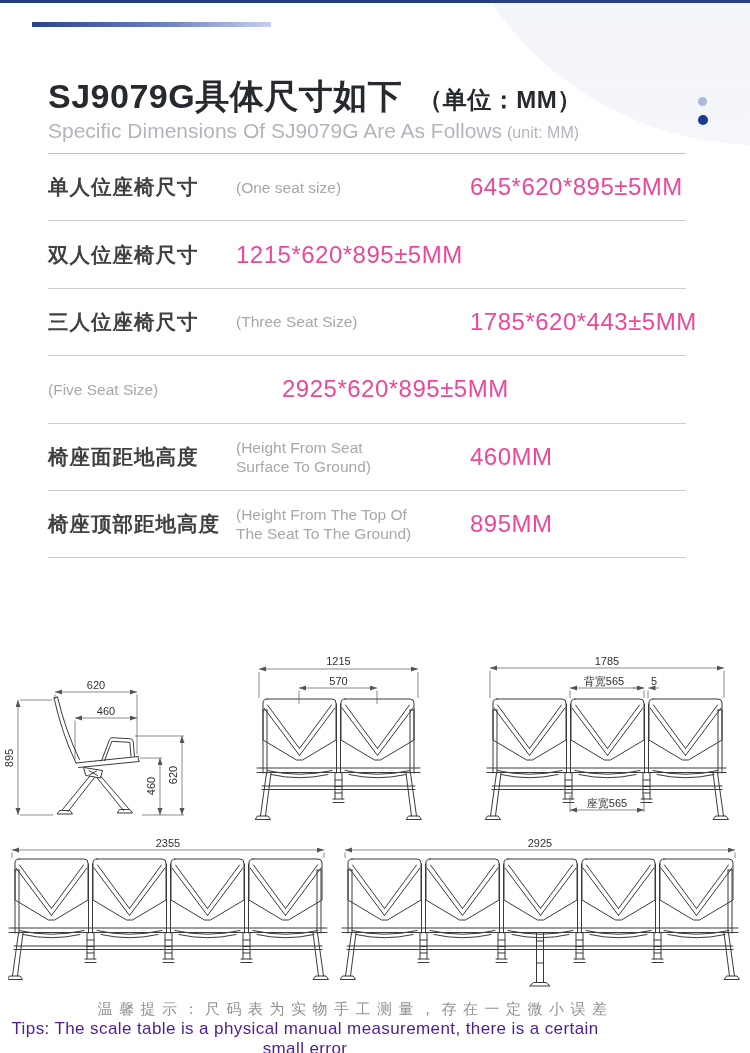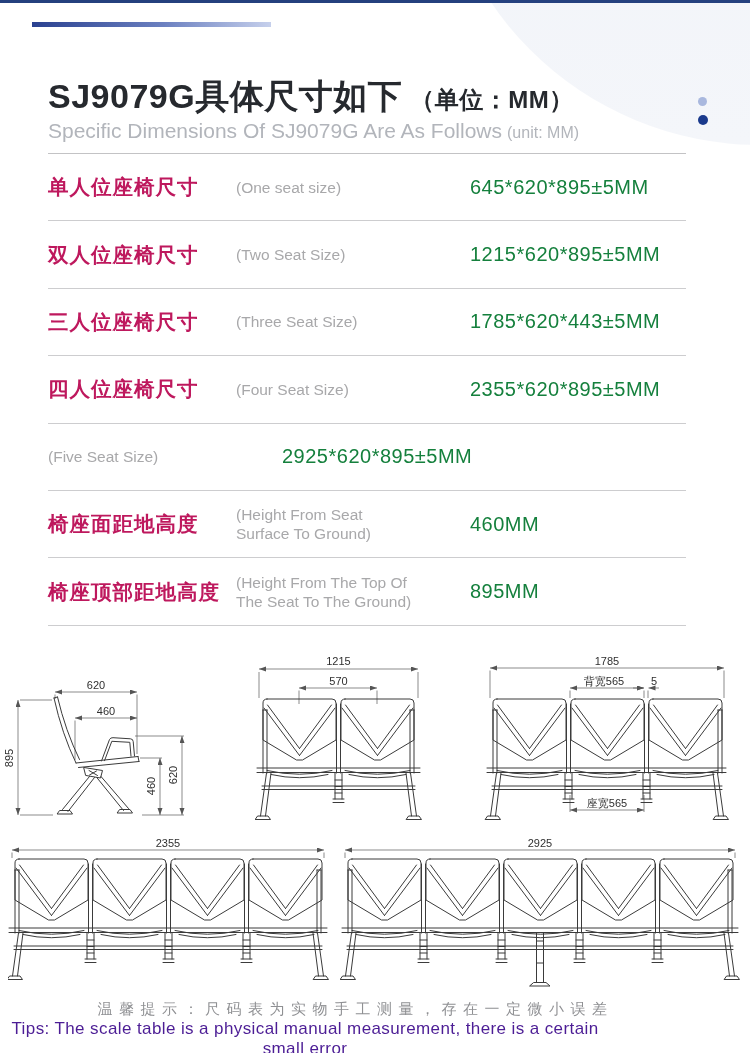--- a/index.html
+++ b/index.html
@@ -15,30 +15,30 @@
   .top-bar{position:absolute;top:0;left:0;width:750px;height:3px;background:#24407e;}
   .accent-line{position:absolute;top:22px;left:32px;width:239px;height:5px;
     background:linear-gradient(90deg,#2a4190 0%,#6b80c0 55%,#c6d0ec 100%);}
 
   .dot{position:absolute;border-radius:50%;}
   .dot-light{left:698px;top:97px;width:9px;height:9px;background:#a9b8de;}
   .dot-dark{left:698px;top:115px;width:10px;height:10px;background:#1a3a8c;}
 
   .header-title{position:absolute;left:48px;top:74px;font-size:34px;font-weight:bold;
     color:#26292e;letter-spacing:0.5px;white-space:nowrap;}
-  .header-title .unit{font-size:24px;margin-left:8px;}
+  .header-title .unit{font-size:24px;margin-left:16px;}
   .header-sub{position:absolute;left:48px;top:119px;font-size:21px;color:#b2b5bb;white-space:nowrap;}
   .header-sub .unit{font-size:16px;margin-left:5px;}
 
   .spec-table{position:absolute;left:48px;top:153px;width:638px;border-top:1px solid #c3c3c5;}
   .spec-row{height:66.4px;border-bottom:1px solid #cdcdcf;display:flex;align-items:center;}
-  .spec-row .cn{width:188px;font-size:20.5px;font-weight:bold;color:#be185d;letter-spacing:1px;flex:none;}
+  .spec-row .cn{width:188px;font-size:20.5px;font-weight:bold;color:#404040;letter-spacing:1px;flex:none;}
   .spec-row .en{width:234px;padding-right:56px;box-sizing:border-box;font-size:15.5px;
     color:#a8a8aa;line-height:19px;flex:none;}
-  .spec-row .val{font-size:20px;color:#15803d;letter-spacing:0.5px;}
+  .spec-row .val{font-size:24px;color:#ec4899;letter-spacing:0.5px;}
 
   .drawings{position:absolute;inset:0;}
   .draw{position:absolute;}
   .draw .chair{stroke:#3b3b3b;stroke-width:1;fill:none;stroke-linecap:round;}
   .draw .dims{stroke:#5a5a5a;stroke-width:0.7;fill:none;}
   .draw text{fill:#2f2f2f;font-size:11px;stroke:none;text-anchor:middle;
     font-family:"Liberation Sans","DejaVu Sans",sans-serif;}
 
   .footer-cn{position:absolute;left:0;top:1000px;width:711px;text-align:center;
     font-size:15px;letter-spacing:6.5px;color:#8f9093;}
@@ -61,32 +61,26 @@
   <div class="header-sub"><span>Specific Dimensions Of SJ9079G Are As Follows</span><span class="unit">(unit: MM)</span></div>
 
   <div class="spec-table">
     <div class="spec-row">
       <div class="cn">单人位座椅尺寸</div>
       <div class="en">(One seat size)</div>
       <div class="val">645*620*895±5MM</div>
     </div>
     <div class="spec-row">
       <div class="cn">双人位座椅尺寸</div>
-      <div class="en">(Two Seat Size)</div>
       <div class="val">1215*620*895±5MM</div>
     </div>
     <div class="spec-row">
       <div class="cn">三人位座椅尺寸</div>
       <div class="en">(Three Seat Size)</div>
       <div class="val">1785*620*443±5MM</div>
-    </div>
-    <div class="spec-row">
-      <div class="cn">四人位座椅尺寸</div>
-      <div class="en">(Four Seat Size)</div>
-      <div class="val">2355*620*895±5MM</div>
     </div>
     <div class="spec-row">
       <div class="en">(Five Seat Size)</div>
       <div class="val">2925*620*895±5MM</div>
     </div>
     <div class="spec-row">
       <div class="cn">椅座面距地高度</div>
       <div class="en">(Height From Seat Surface To Ground)</div>
       <div class="val">460MM</div>
     </div>

